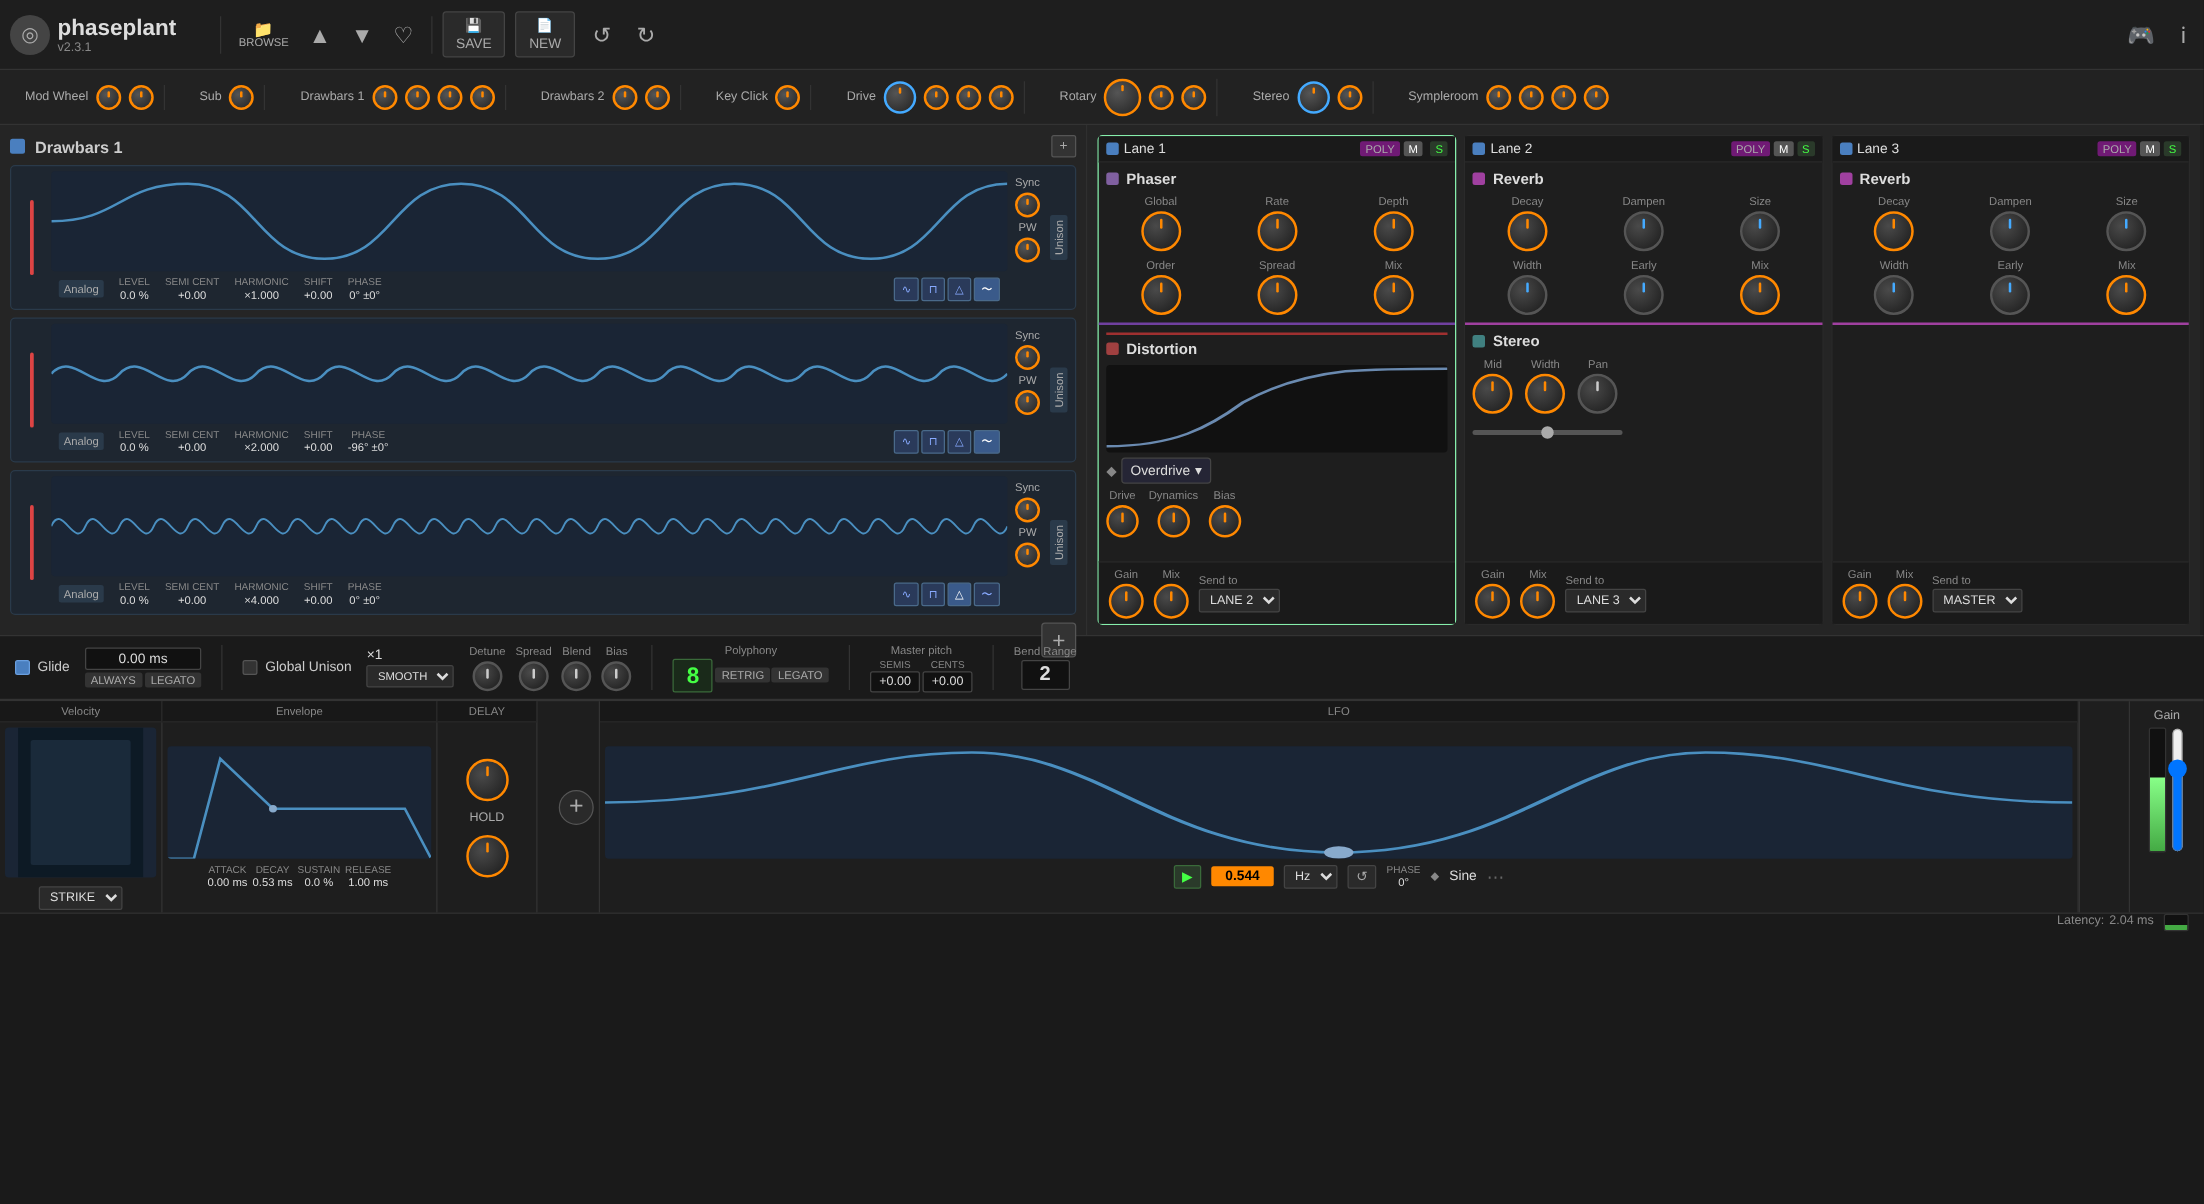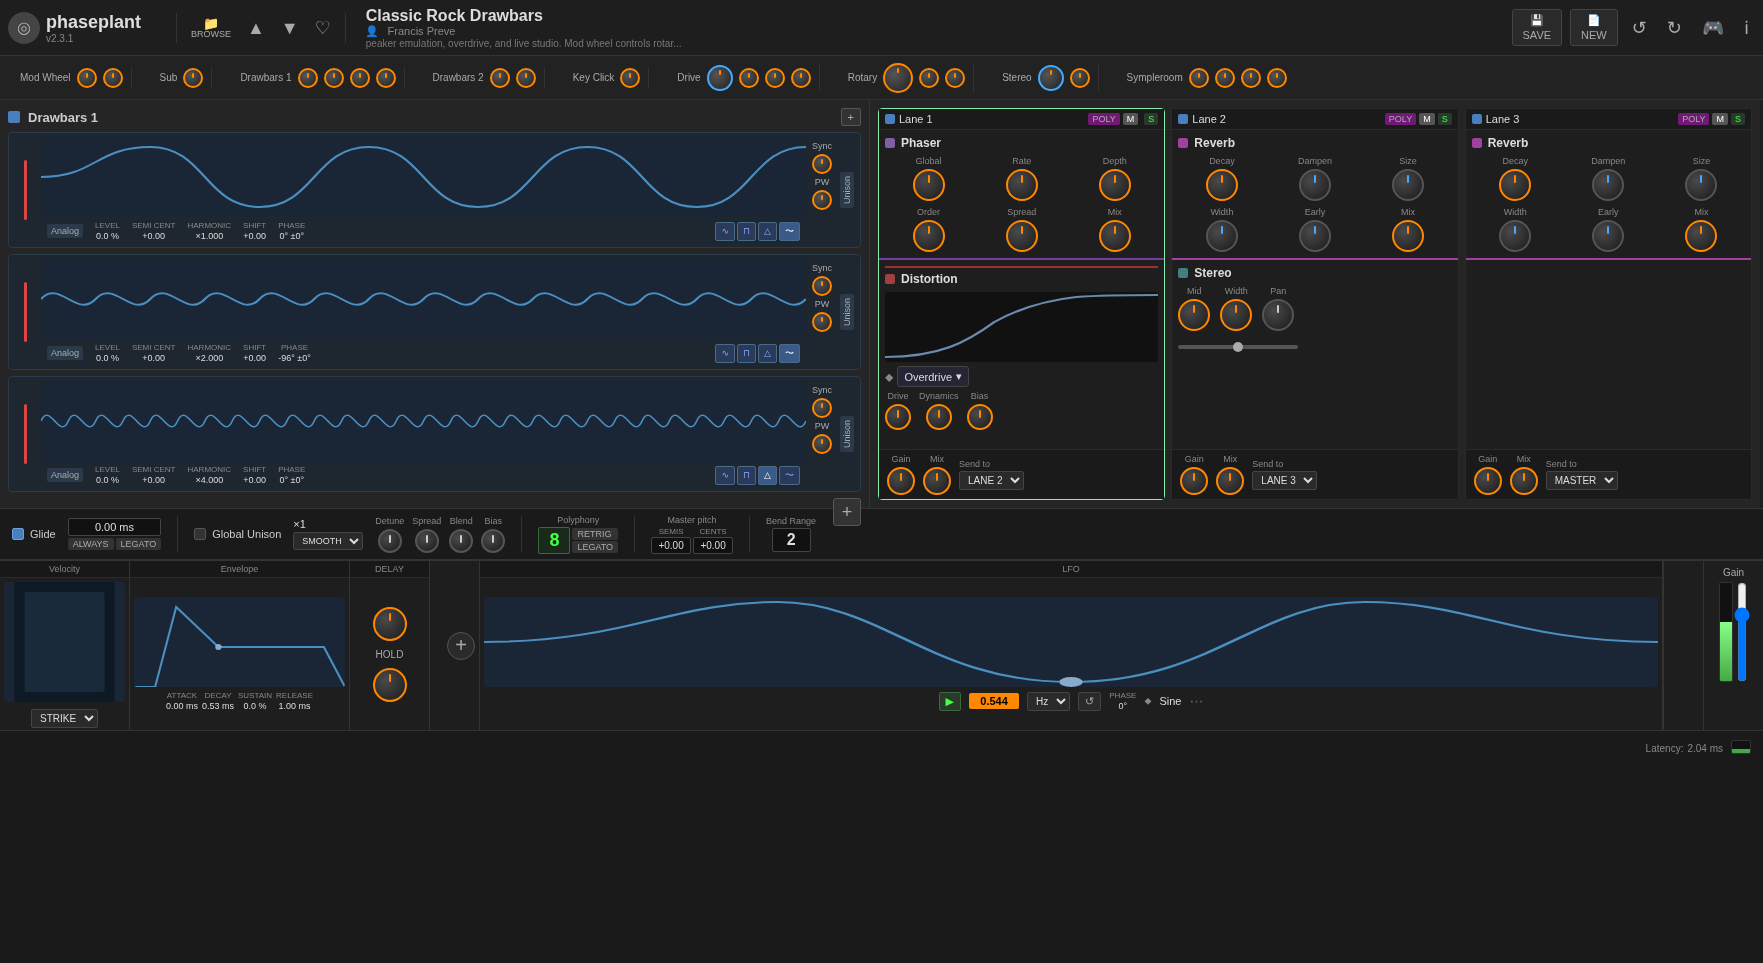--- a/index.html
+++ b/index.html
@@ -323,21 +323,21 @@
       padding: 0 8px;
       border-right: 1px solid #333;
     }
     .macro-section:last-child { border-right: none; justify-content: center; }
 
     
     .status-bar {
       background: #1a1a1a;
       height: 24px;
       display: flex;
-      align-items: flex-end;
+      align-items: flex-start;
       justify-content: flex-end;
       padding: 0 12px;
       border-top: 1px solid #333;
       font-size: 10px;
       color: #888;
     }
 
     .bottom-mod-row {
       display: flex;
       height: 170px;
@@ -433,28 +433,20 @@
     </div>
   </div>
   <div class="header-toolbar">
     <button class="toolbar-btn" style="font-size:13px;display:flex;flex-direction:column;align-items:center;">
       <span>📁</span>
       <span style="font-size:9px;text-align:center;">BROWSE</span>
     </button>
     <button class="toolbar-btn">▲</button>
     <button class="toolbar-btn">▼</button>
     <button class="toolbar-btn">♡</button>
-  </div>
-  <div class="header-title-area">
-    <div class="preset-title">Classic Rock Drawbars</div>
-    <div style="display:flex;gap:8px;align-items:center;">
-      <span style="color:#888;font-size:11px;">👤</span>
-      <span class="preset-author">Francis Preve</span>
-    </div>
-    <div class="preset-desc">peaker emulation, overdrive, and live studio. Mod wheel controls rotar...</div>
   </div>
   <div class="header-actions">
     <button class="action-btn">
       <span>💾</span>
       <span>SAVE</span>
     </button>
     <button class="action-btn">
       <span>📄</span>
       <span>NEW</span>
     </button>
@@ -986,21 +978,21 @@
     <div class="knob-group">
       <span class="knob-label">Bias</span>
       <div class="knob-med white" style="width:24px;height:24px;"></div>
     </div>
   </div>
   <div style="width:1px;height:36px;background:#333;margin:0 4px;"></div>
   <div style="display:flex;flex-direction:column;align-items:center;gap:2px;">
     <span style="color:#888;font-size:9px;">Polyphony</span>
     <div style="display:flex;gap:2px;align-items:center;">
       <span style="background:#1a2a1a;border:1px solid #3a6a3a;color:#4f4;font-size:18px;font-weight:bold;padding:2px 10px;border-radius:2px;">8</span>
-      <div style="display:flex;flex-direction:column;gap:1px;">
+      <div style="display:flex;flex-direction:row;gap:1px;">
         <span class="small-badge">RETRIG</span>
         <span class="small-badge">LEGATO</span>
       </div>
     </div>
   </div>
   <div style="width:1px;height:36px;background:#333;margin:0 4px;"></div>
   <div style="display:flex;flex-direction:column;align-items:center;gap:2px;">
     <span style="color:#888;font-size:9px;">Master pitch</span>
     <div style="display:flex;gap:2px;">
       <div style="display:flex;flex-direction:column;align-items:center;gap:1px;">

